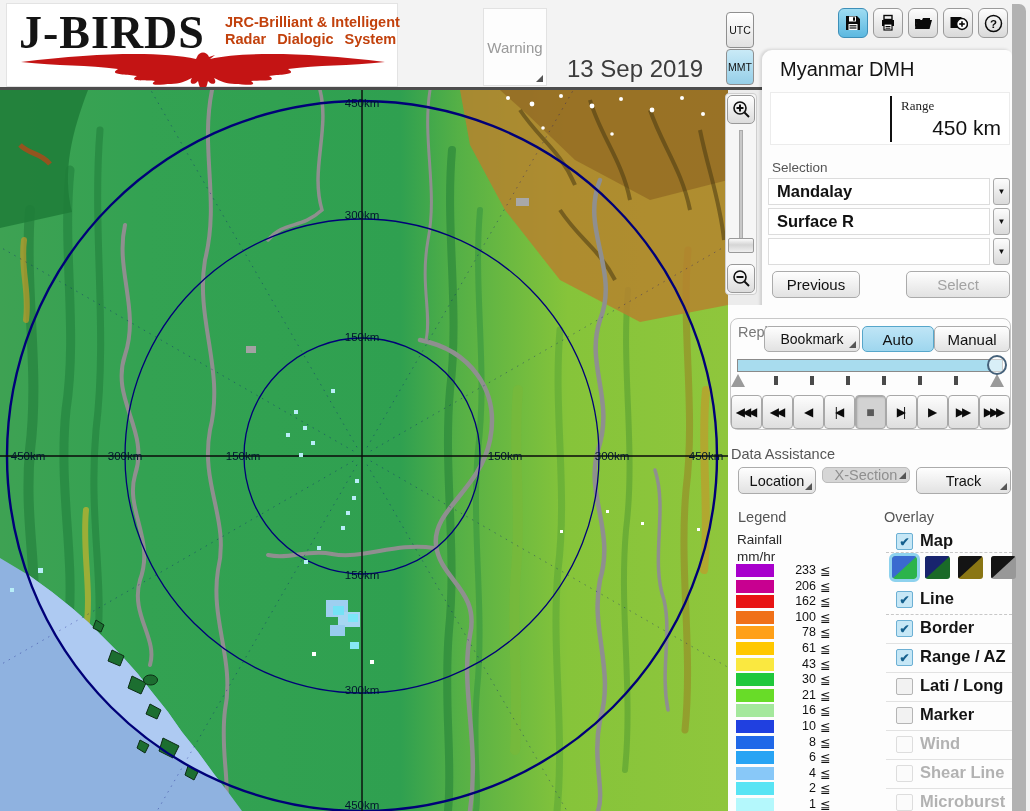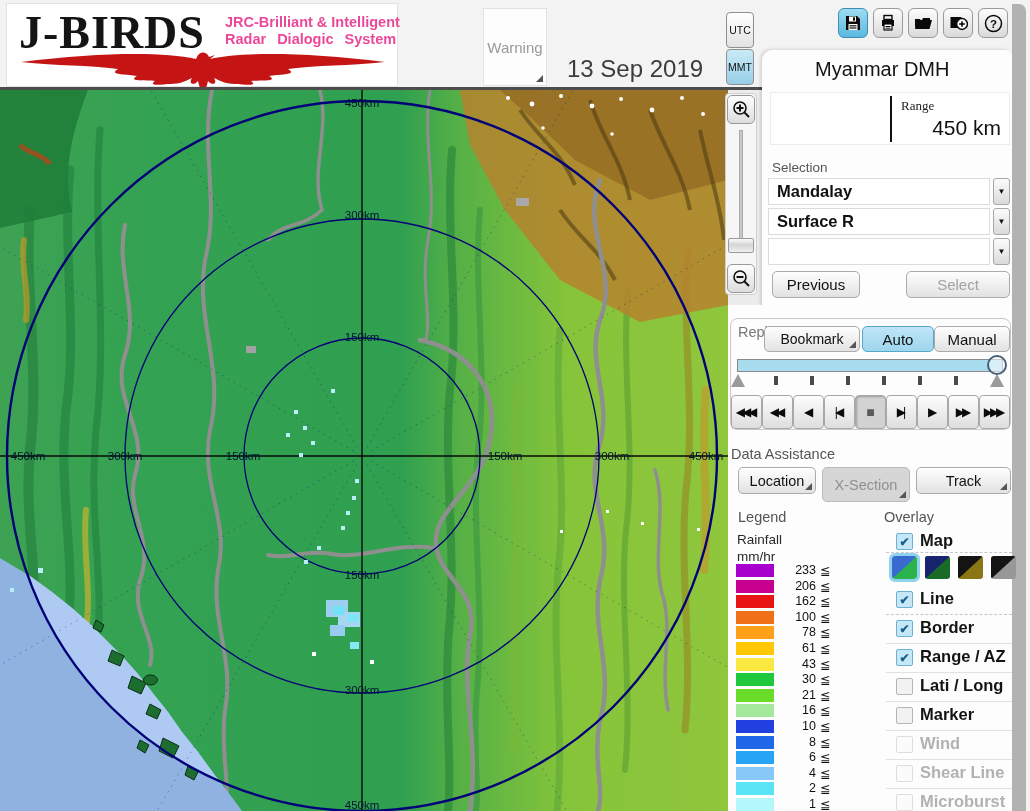--- a/index.html
+++ b/index.html
@@ -4,21 +4,21 @@
 <style>
   * { margin:0; padding:0; box-sizing:border-box; }
   body { font-family:"Liberation Sans", sans-serif; background:#e8e8e8; }
   #app { position:relative; width:1030px; height:811px; background:#f2f2f2; overflow:hidden; }
 
   
   .header { position:absolute; left:0; top:0; width:1030px; height:90px; background:#f3f3f3; }
   .header-underline { position:absolute; left:0; top:87px; width:762px; height:3px; background:#4c4c4c; }
   .logo-card { position:absolute; left:6px; top:3px; width:392px; height:84px; background:#ffffff; border:1px solid #e3e3e3; }
   .logo-title { position:absolute; left:12px; top:2px; font-family:"Liberation Serif", serif; font-weight:bold; font-size:46px; color:#141414; letter-spacing:1px; }
-  .logo-sub { position:absolute; left:218px; top:10px; color:#ec4899; font-weight:bold; font-size:14.5px; line-height:17px; white-space:nowrap; }
+  .logo-sub { position:absolute; left:218px; top:10px; color:#c2410c; font-weight:bold; font-size:14.5px; line-height:17px; white-space:nowrap; }
   .logo-eagle { position:absolute; left:6px; top:44px; }
 
   .warning-btn { position:absolute; left:483px; top:8px; width:64px; height:78px; background:#fdfdfd; border:1px solid #e2e2e2; color:#9a9a9a; font-size:15px; display:flex; align-items:center; justify-content:center; }
   .corner-fold { position:absolute; right:3px; bottom:3px; width:0; height:0; border-left:7px solid transparent; border-bottom:7px solid #555; }
 
   .clock-time { position:absolute; left:566px; top:2px; font-size:42px; color:#3c3c3c; letter-spacing:1px; }
   .clock-date { position:absolute; left:567px; top:55px; font-size:24px; color:#3c3c3c; }
 
   .tz-btn { position:absolute; left:726px; width:28px; height:36px; border:1px solid #8f8f8f; border-radius:4px; font-size:10.5px; color:#111; display:flex; align-items:center; justify-content:center; background:linear-gradient(#ffffff,#e2e2e2); }
   .tz-btn.sel { background:linear-gradient(#c9eaf7,#96cfe8); }
@@ -36,21 +36,21 @@
   .zoomctl { position:absolute; left:725px; top:93px; width:32px; height:202px; background:#f6f6f6; border:1px solid #cfcfcf; border-radius:4px; }
   .zoom-btn { position:absolute; left:1px; width:28px; height:29px; border:1px solid #999; border-radius:5px; background:linear-gradient(#ffffff,#dcdcdc); display:flex; align-items:center; justify-content:center; }
   .zoom-groove { position:absolute; left:13px; top:36px; width:4px; height:122px; background:#c8c8c8; border:1px solid #aaa; }
   .zoom-handle { position:absolute; left:2px; top:144px; width:26px; height:15px; border:1px solid #9a9a9a; border-radius:2px; background:linear-gradient(#fafafa,#d5d5d5 45%,#efefef); }
 
   
   .panel { position:absolute; left:762px; top:50px; width:250px; height:761px; background:#fdfdfd; border-radius:10px 6px 0 0; box-shadow:-2px -1px 3px rgba(0,0,0,0.12); }
   .panel-lower { position:absolute; left:728px; top:305px; width:284px; height:506px; background:#fdfdfd; }
   .right-strip { position:absolute; left:1012px; top:4px; width:14px; height:807px; background:#b2b2b2; border-radius:0 7px 0 0; }
 
-  .station-title { position:absolute; left:780px; top:58px; font-size:20px; color:#141414;margin-left:35px; }
+  .station-title { position:absolute; left:780px; top:58px; font-size:20px; color:#141414; }
   .range-card { position:absolute; left:770px; top:92px; width:240px; height:53px; background:#fff; border:1px solid #ececec; }
   .range-divider { position:absolute; left:119px; top:3px; width:2px; height:46px; background:#111; }
   .range-label { position:absolute; left:130px; top:5px; font-size:13px; color:#222;font-family:Liberation Serif, serif; }
   .range-value { position:absolute; right:8px; bottom:4px; font-size:21px; color:#111; }
 
   .sect-label { font-size:13.5px; color:#555; position:absolute; }
 
   .combo { position:absolute; left:768px; width:242px; height:40px; }
   .combo-field { position:absolute; left:0; top:0; width:222px; height:27px; background:#fff; border:1px solid #dcdcdc; font-size:16.5px; font-weight:bold; color:#111; display:flex; align-items:center; padding-left:8px; }
   .combo-arrow { position:absolute; right:0; top:0; width:17px; height:27px; border:1px solid #a8a8a8; border-radius:3px; background:linear-gradient(#fcfcfc,#dadada); display:flex; align-items:center; justify-content:center; font-size:8px; color:#111; }
@@ -428,21 +428,21 @@
       <div class="play-btn">▶▶</div>
       <div class="play-btn">▶▶▶</div>
     </div>
 
   <div class="da-label">Data Assistance</div>
   <div id="da-buttons">
       <div class="btn" style="left: 738px; top: 467px; width: 78px; height: 27px; font-size: 14.5px;">
         <span>Location</span>
         <span class="corner-fold"></span>
       </div>
-      <div class="btn gray" style="left: 822px; top: 467px; width: 88px; height: 35px; font-size: 14.5px;">
+      <div class="btn gray" style="left: 822px; top: 467px; width: 88px; height: 16px; font-size: 14.5px;">
         <span>X-Section</span>
         <span class="corner-fold"></span>
       </div>
       <div class="btn" style="left: 916px; top: 467px; width: 95px; height: 27px; font-size: 14.5px;">
         <span>Track</span>
         <span class="corner-fold"></span>
       </div>
     </div>
 
   <div class="legend-title" style="left:738px; top:509px;">Legend</div>

